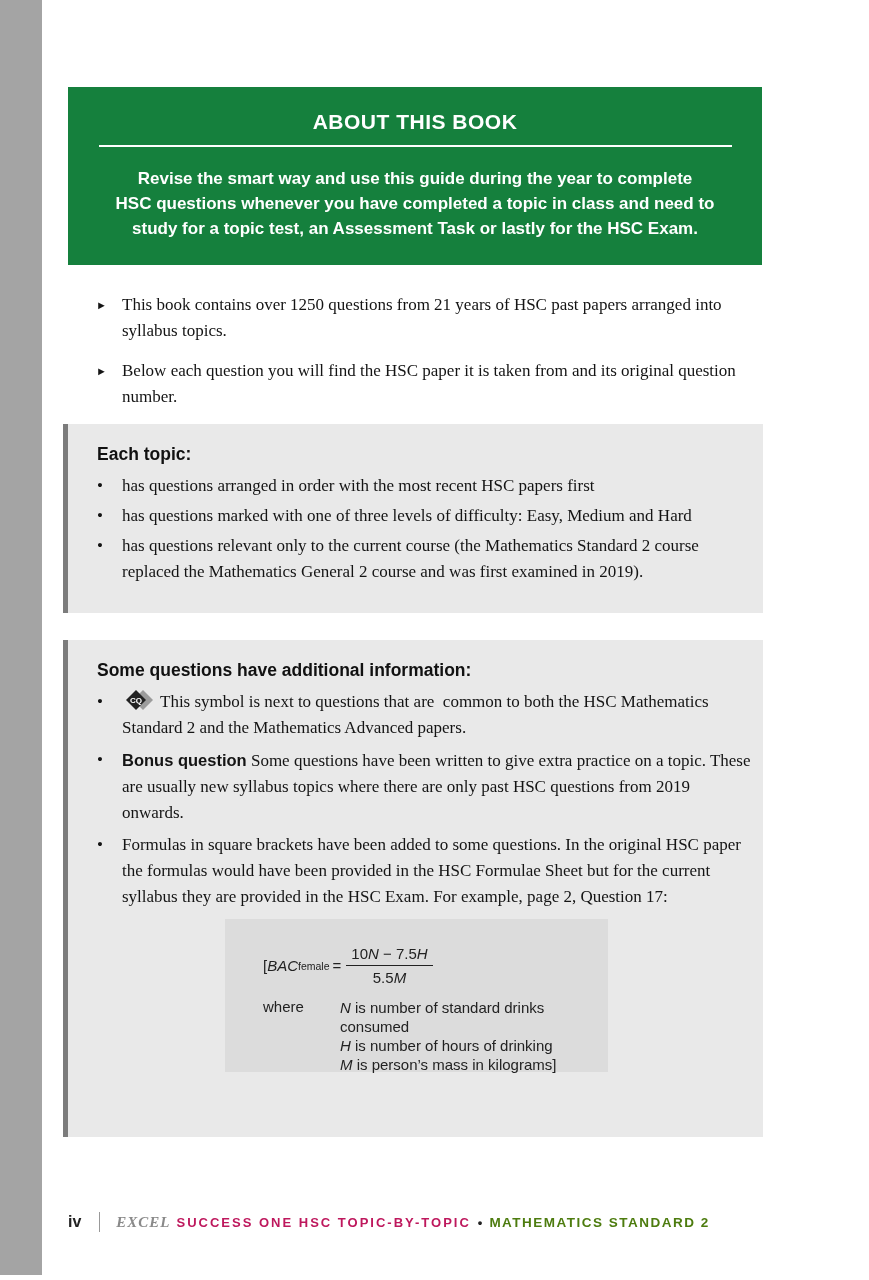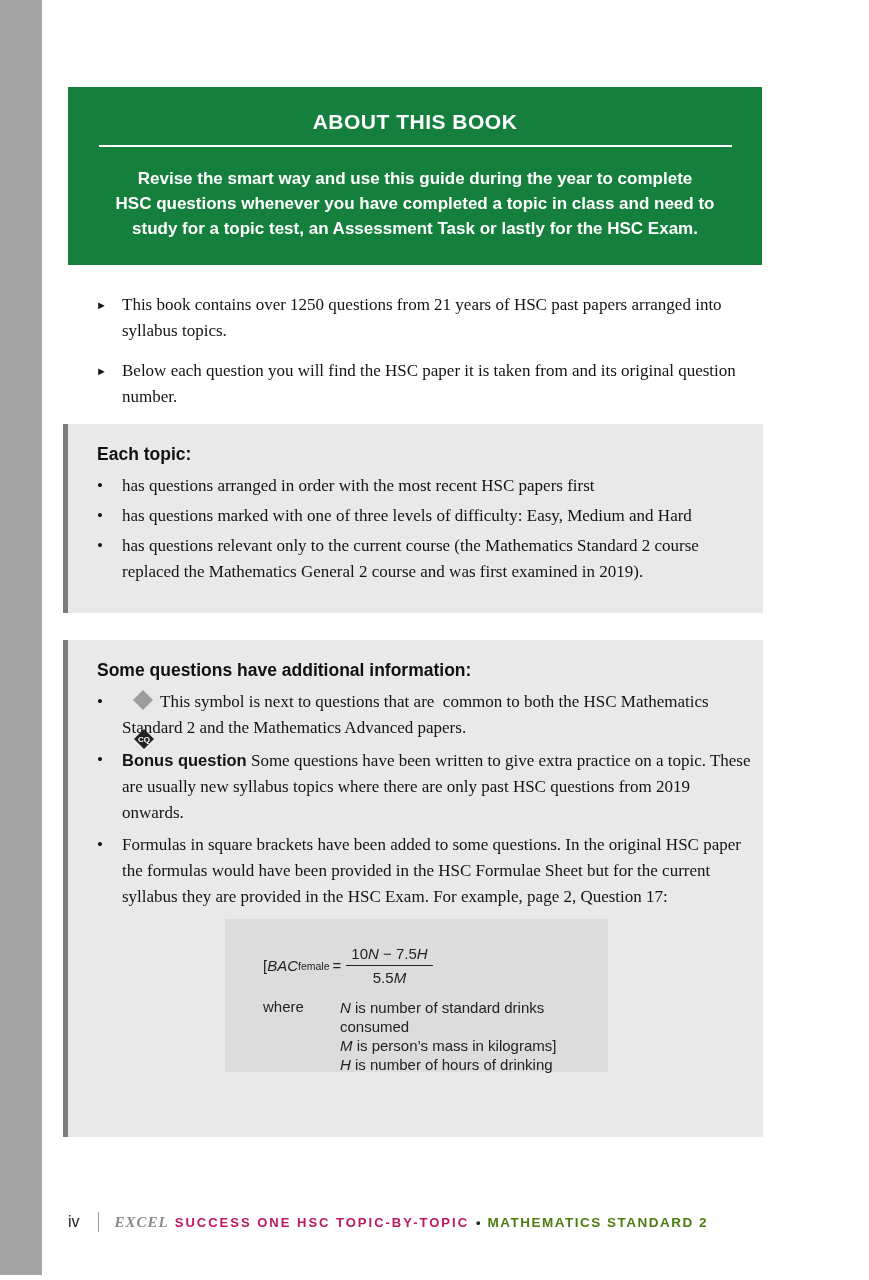--- a/index.html
+++ b/index.html
@@ -53,24 +53,24 @@
   
   .cq-icon {
     position:relative; display:inline-block; width:33px; height:22px;
     vertical-align:-4px; margin-right:5px;
   }
   .cq-back {
     position:absolute; left:11px; top:1px; width:20px; height:20px; background:#9c9c9c;
     clip-path:polygon(50% 0,100% 50%,50% 100%,0 50%);
   }
   .cq-front {
-    position:absolute; left:12px; top:1px; width:20px; height:20px; background:#222;
+    position:absolute; left:4px; top:1px; width:20px; height:20px; background:#222;
     clip-path:polygon(50% 0,100% 50%,50% 100%,0 50%);
     color:#fff; font:bold 8px "Liberation Sans", sans-serif;
-    display:flex; align-items:center; justify-content:center;margin-top:39px;
+    display:flex; align-items:center; justify-content:center;
   }
   
   .formula-box {
     margin:9px 0 0 128px; width:383px; height:153px; background:#dcdcdc;
     box-sizing:border-box; padding:26px 0 0 38px;
     font-family:"Liberation Sans", sans-serif; font-size:15px; color:#222;
   }
   .formula-line { display:flex; align-items:center; }
   .f-var { font-style:italic; }
   .f-sub { font-size:10.5px; vertical-align:-4px; }
@@ -79,21 +79,21 @@
   .frac .num { padding:0 5px 3px 5px; border-bottom:1.5px solid #222; }
   .frac .den { padding-top:3px; }
   .where-row { display:flex; margin-top:12px; }
   .where-label { flex:none; width:77px; }
   .def-line { line-height:19px; }
   
   .footer {
     position:absolute; left:68px; top:1212px; display:flex; align-items:center;
     font-family:"Liberation Sans", sans-serif;
   }
-  .page-num { font-size:16px; font-weight:normal; color:#222; }
+  .page-num { font-size:16px; font-weight:bold; color:#222; }
   .foot-div { width:1px; height:20px; background:#999; margin:0 16px 0 18px; }
   .brand {
     font-family:Liberation Serif, serif; font-style:italic; font-weight:bold;
     font-size:15px; color:#8a8a8a; letter-spacing:1px; margin-right:6px;
   }
   .series { font-size:13px; font-weight:bold; color:#be185d; letter-spacing:2px; }
   .sep-dot { color:#222; margin:0 7px; font-size:13px; font-weight:bold; }
   .book-title { font-size:13.5px; font-weight:bold; color:#4d7c0f; letter-spacing:1.5px; }
 </style>
 </head>
@@ -165,22 +165,22 @@
           <span class="f-eq">=</span>
         <span class="frac">
           <span class="num"><span>10</span><span class="f-var">N</span><span> − 7.5</span><span class="f-var">H</span></span>
           <span class="den"><span>5.5</span><span class="f-var">M</span></span>
         </span>
       </div>
       <div class="where-row">
         <span class="where-label">where</span>
         <span class="defs">
           <div class="def-line"><span class="f-var">N</span><span> is number of standard drinks consumed</span></div>
+          <div class="def-line"><span class="f-var">H</span><span> is number of hours of drinking</span></div>
           <div class="def-line"><span class="f-var">M</span><span> is person’s mass in kilograms]</span></div>
-          <div class="def-line"><span class="f-var">H</span><span> is number of hours of drinking</span></div>
         </span>
       </div>
     </div>
   </div>
 
   <div class="footer">
     <span class="page-num">iv</span>
     <span class="foot-div"></span>
     <span class="brand">EXCEL</span>
     <span class="series">SUCCESS ONE HSC TOPIC-BY-TOPIC</span>

